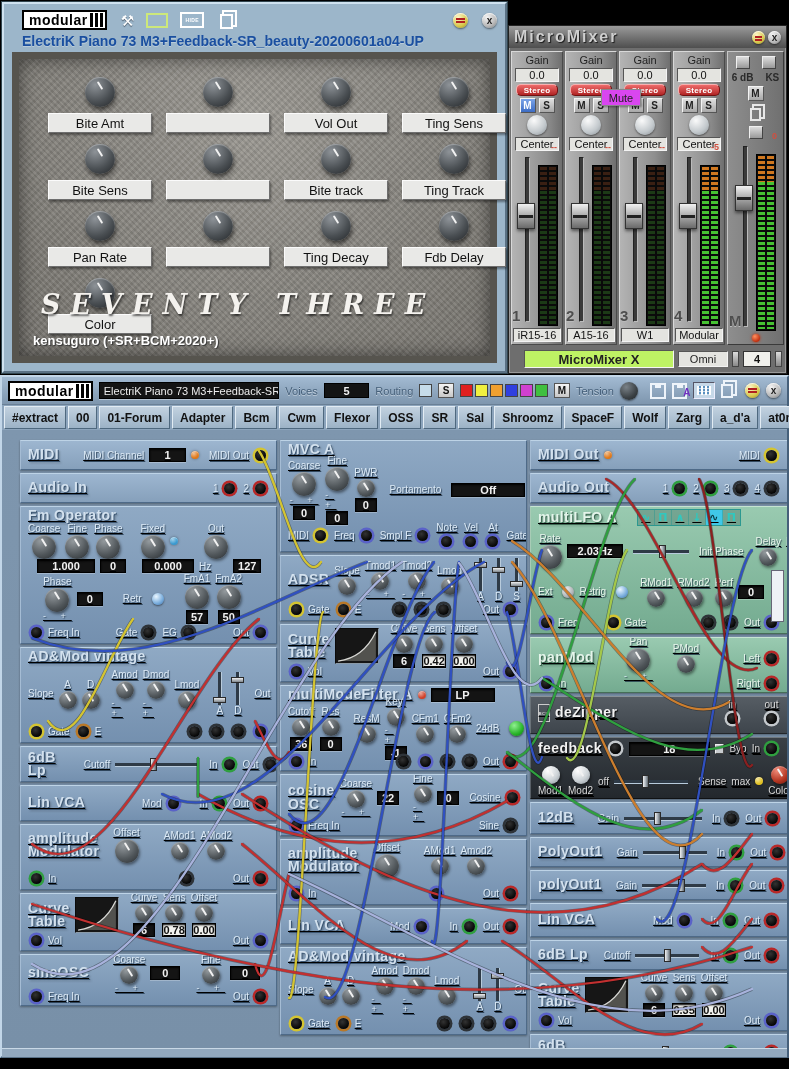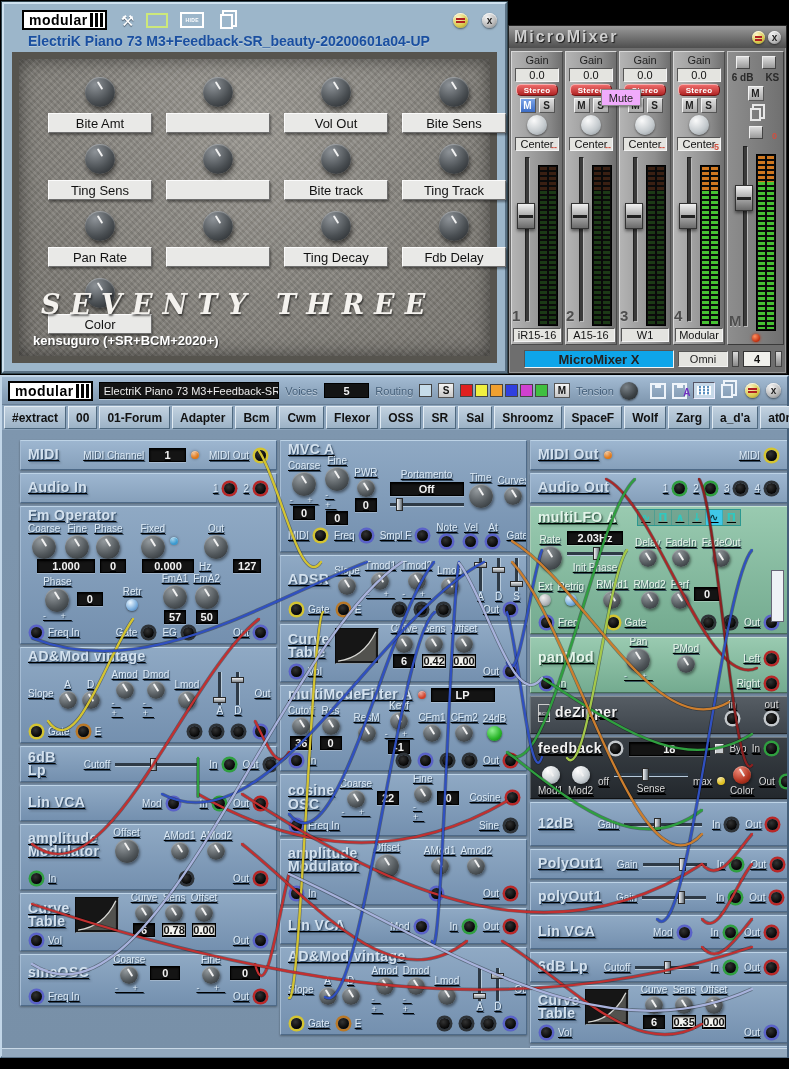--- a/index.html
+++ b/index.html
@@ -18,21 +18,21 @@
   .logo i{display:inline-block;width:3px;height:14px;background:#000;margin-left:2px;}
 
   
   #panelwin{left:2px;top:2px;width:505px;height:371px;background:#9cb6ca;border:2px solid;border-color:#cfe2f0 #5a7184 #5a7184 #cfe2f0;box-shadow:0 0 0 1px #31454f;}
   .pw-head{display:flex;align-items:center;gap:14px;padding:6px 8px 2px 18px;}
   .pw-icons{display:flex;gap:12px;align-items:center;flex:1;}
   .icn{color:#fff;font-size:15px;line-height:1;text-shadow:0 1px 1px #456;}
   .winicn{width:22px;height:15px;border:2px solid #cde87a;}
   .hideicn{width:24px;height:16px;border:2px solid #fff;color:#fff;font:bold 5px "Liberation Sans",sans-serif;display:flex;align-items:center;justify-content:center;letter-spacing:.4px;}
   .copyicn{width:13px;height:15px;border:2px solid #fff;box-shadow:3px -3px 0 -1px #9cb6ca,3px -3px 0 1px #fff;margin-left:4px;margin-top:3px;}
-  .pw-title{padding:1px 8px 4px 24px;font:bold 14px "Liberation Sans",sans-serif;color:#1a4fa0;text-shadow:0 1px 0 rgba(255,255,255,.3);}
+  .pw-title{padding:1px 8px 4px 18px;font:bold 14px "Liberation Sans",sans-serif;color:#1a4fa0;text-shadow:0 1px 0 rgba(255,255,255,.3);}
   .leather{position:absolute;left:8px;top:48px;right:8px;bottom:8px;background:#56544e;padding:7px;}
   .leather-in{width:100%;height:100%;background-color:#8f8c85;background-image:
     repeating-linear-gradient(45deg,rgba(255,255,255,.05) 0 2px,rgba(0,0,0,.06) 2px 4px),
     repeating-linear-gradient(-45deg,rgba(255,255,255,.04) 0 3px,rgba(0,0,0,.05) 3px 6px),
     radial-gradient(ellipse at 50% 20%,rgba(255,255,255,.12),rgba(0,0,0,.18));
     position:relative;box-shadow:inset 0 0 18px rgba(0,0,0,.5);}
   .kgrid{position:absolute;left:26px;top:18px;display:grid;grid-template-columns:repeat(4,110px);grid-column-gap:8px;grid-row-gap:11px;}
   .kcell{display:flex;flex-direction:column;align-items:center;}
   .pknob{width:30px;height:30px;border-radius:50%;background:radial-gradient(circle at 34% 26%,#8e9398,#4a4f53 58%,#26292c 96%);box-shadow:1px 3px 4px rgba(0,0,0,.55),inset 0 1px 1px rgba(255,255,255,.35);position:relative;margin-bottom:6px;}
   .pknob i,.knob i{position:absolute;left:46%;top:13%;width:2px;height:9px;background:#f2f2f2;transform:rotate(-32deg);border-radius:1px;}
@@ -68,25 +68,25 @@
   .lit .seg.t{--on:#d07820;}
   .lit .seg.b{--on:#46c232;}
   .chnum{position:absolute;left:-1px;bottom:2px;font:bold 15px "Liberation Sans",sans-serif;color:#4e4e4e;text-shadow:0 1px 0 #bbb;}
   .mx-master{width:58px;background:linear-gradient(90deg,#8e8e8e,#707070);border:1px solid;border-color:#c8c8c8 #3a3a3a #3a3a3a #c8c8c8;display:flex;flex-direction:column;align-items:center;padding:4px 2px 2px;gap:3px;}
   .sqb{width:14px;height:13px;background:linear-gradient(#ddd,#999);border:1px solid;border-color:#f0f0f0 #444 #444 #f0f0f0;}
   .mrow2{display:flex;gap:12px;}
   .mlbl2{font:bold 10px "Liberation Sans",sans-serif;color:#2a2a2a;}
   .copy2{width:11px;height:13px;border:2px solid #e8e8e8;box-shadow:3px -3px 0 -1px #777,3px -3px 0 1px #e8e8e8;margin:4px 0 2px 0;}
   .redled{width:8px;height:8px;border-radius:50%;background:radial-gradient(circle at 35% 30%,#ff9060,#c03010 70%);box-shadow:0 0 3px #c03010;}
   .mx-foot{display:flex;align-items:center;gap:4px;padding:2px 4px;}
-  .mx-name{flex:1;height:18px;background:#0ea5e9;border:1px solid;border-color:#555 #f4f4f4 #f4f4f4 #555;font:bold 13px "Liberation Sans",sans-serif;text-align:center;color:#222;line-height:17px;margin-left:11px;}
+  .mx-name{flex:1;height:18px;background:#bef264;border:1px solid;border-color:#555 #f4f4f4 #f4f4f4 #555;font:bold 13px "Liberation Sans",sans-serif;text-align:center;color:#222;line-height:17px;margin-left:11px;}
   .mx-omni{width:50px;height:16px;background:#e4e4e0;border:1px solid;border-color:#555 #f4f4f4 #f4f4f4 #555;font:11px "Liberation Sans",sans-serif;text-align:center;color:#222;line-height:15px;}
   .cnt{width:28px;height:16px;background:#f0f0ec;border:1px solid #333;font:bold 11px "Liberation Sans",sans-serif;text-align:center;line-height:15px;color:#111;}
   .cntb{width:7px;height:16px;background:linear-gradient(#ddd,#888);border:1px solid #444;}
-  .tooltip{position:absolute;left:92px;top:63px;width:40px;height:17px;background:#f0abfc;border:1px solid #888;font:11px "Liberation Sans",sans-serif;color:#222;text-align:center;line-height:16px;z-index:20;box-shadow:1px 1px 2px rgba(0,0,0,.4);}
+  .tooltip{position:absolute;left:92px;top:63px;width:40px;height:17px;background:#d946ef;border:1px solid #888;font:11px "Liberation Sans",sans-serif;color:#222;text-align:center;line-height:16px;z-index:20;box-shadow:1px 1px 2px rgba(0,0,0,.4);}
 
   
   #mainwin{left:0;top:375px;width:789px;height:683px;background:#8ca4bc;border:2px solid;border-color:#c2d6e8 #46607a #46607a #c2d6e8;}
   .toolbar{height:27px;display:flex;align-items:center;gap:6px;padding:0 6px;background:linear-gradient(#a2bad2,#7e96ae);}
   .combo{width:182px;height:17px;background:#141414;color:#ececec;font:11px "Liberation Sans",sans-serif;line-height:16px;padding:0 4px;white-space:nowrap;overflow:hidden;border:1px solid #000;box-shadow:0 1px 0 rgba(255,255,255,.4);}
   .tlab{font:11px "Liberation Sans",sans-serif;color:#46607a;text-shadow:0 1px 0 rgba(255,255,255,.45);}
   .vdisp{width:46px;height:15px;background:#141414;color:#f0f0f0;font:bold 11px "Liberation Sans",sans-serif;text-align:center;line-height:14px;border:1px solid #000;}
   .sw{width:13px;height:13px;border:1px solid #444;}
   .sw.pale{background:#c6dcea;}
   .sbtn{width:16px;height:15px;background:linear-gradient(#f4f4f4,#c8c8c8);border:1px solid #555;font:bold 10px "Liberation Sans",sans-serif;text-align:center;line-height:14px;color:#111;}
@@ -143,21 +143,21 @@
   .rbtn.gray{background:radial-gradient(circle at 35% 30%,#f0f0f0,#b0b4b8 60%,#70767c);}
   .gbtn{width:15px;height:15px;border-radius:50%;background:radial-gradient(circle at 35% 30%,#90f090,#28b428 60%,#0c6e14);box-shadow:0 1px 2px rgba(0,0,0,.6);}
   .mled{width:8px;height:8px;border-radius:50%;box-shadow:inset 0 1px 1px rgba(255,255,255,.5),0 0 3px rgba(0,0,0,.4);flex:none;}
   .chk{width:10px;height:10px;background:#c8ccd0;border:1px solid;border-color:#eee #444 #444 #eee;}
   .graph{width:44px;height:36px;background:#161616;border:1px solid;border-color:#0a0a0a #8a9aa8 #8a9aa8 #0a0a0a;flex:none;}
   .graph svg{width:100%;height:100%;display:block;}
   .wave{display:flex;border:1px solid #2c9890;background:rgba(10,60,60,.25);}
   .wave span{width:17px;height:15px;font:bold 11px "DejaVu Sans",sans-serif;color:#30c8c0;display:flex;align-items:center;justify-content:center;border-right:1px solid rgba(44,152,144,.5);}
   .wave span:last-child{border-right:none;}
   .wave span.sel{background:#40c8e8;color:#083c44;}
-  .vcol{display:flex;flex-direction:column;align-items:center;gap:2px;justify-content:center;}
+  .vcol{display:flex;flex-direction:row;align-items:center;gap:10px;justify-content:center;}
   .gapc{flex:none;display:inline-block;}
   .flexc{flex:1;}
   .micon{width:12px;height:18px;border:1px solid #ccc;color:#ddd;font:bold 4px "Liberation Sans",sans-serif;display:flex;align-items:center;justify-content:center;letter-spacing:.5px;flex:none;}
   #cablesvg{position:absolute;left:0;top:0;width:789px;height:618px;pointer-events:none;z-index:6;}
   .scrollthumb{position:absolute;right:3px;top:140px;width:13px;height:52px;background:#eef2f6;border:1px solid #667;z-index:4;}
 </style>
 </head>
 <body>
 
 <div class="win" id="panelwin">
@@ -199,27 +199,27 @@
           <div class="kcell">
             <div class="pknob">
               <i></i>
             </div>
             <div class="plab">Vol Out</div>
           </div>
           <div class="kcell">
             <div class="pknob">
               <i></i>
             </div>
-            <div class="plab">Bite Sens</div>
+            <div class="plab">Ting Sens</div>
           </div>
           <div class="kcell">
             <div class="pknob">
               <i></i>
             </div>
-            <div class="plab">Ting Sens</div>
+            <div class="plab">Bite Sens</div>
           </div>
           <div class="kcell">
             <div class="pknob">
               <i></i>
             </div>
             <div class="plab"></div>
           </div>
           <div class="kcell">
             <div class="pknob">
               <i></i>
@@ -1555,21 +1555,21 @@
                 <i></i>
               </div>
               <span class="mlbl">Color</span>
             </div>
             <div class="pw">
               <span class="mlbl">Out</span>
               <div class="jack j-green"></div>
             </div>
           </div>
         </div>
-        <div class="mod tone-hdr2" style="height: 44px;">
+        <div class="mod tone-hdr2" style="height: 32px;">
           <div class="mrow">
             <span class="mtitle">12dB</span>
             <span class="gapc" style="width: 14px;"></span>
             <span class="mlbl">Gain</span>
             <div class="hsl" style="width: 78px;">
               <div class="hth" style="left: 38%;"></div>
             </div>
             <span class="flexc"></span>
             <div class="pw">
               <span class="mlbl">In</span>

